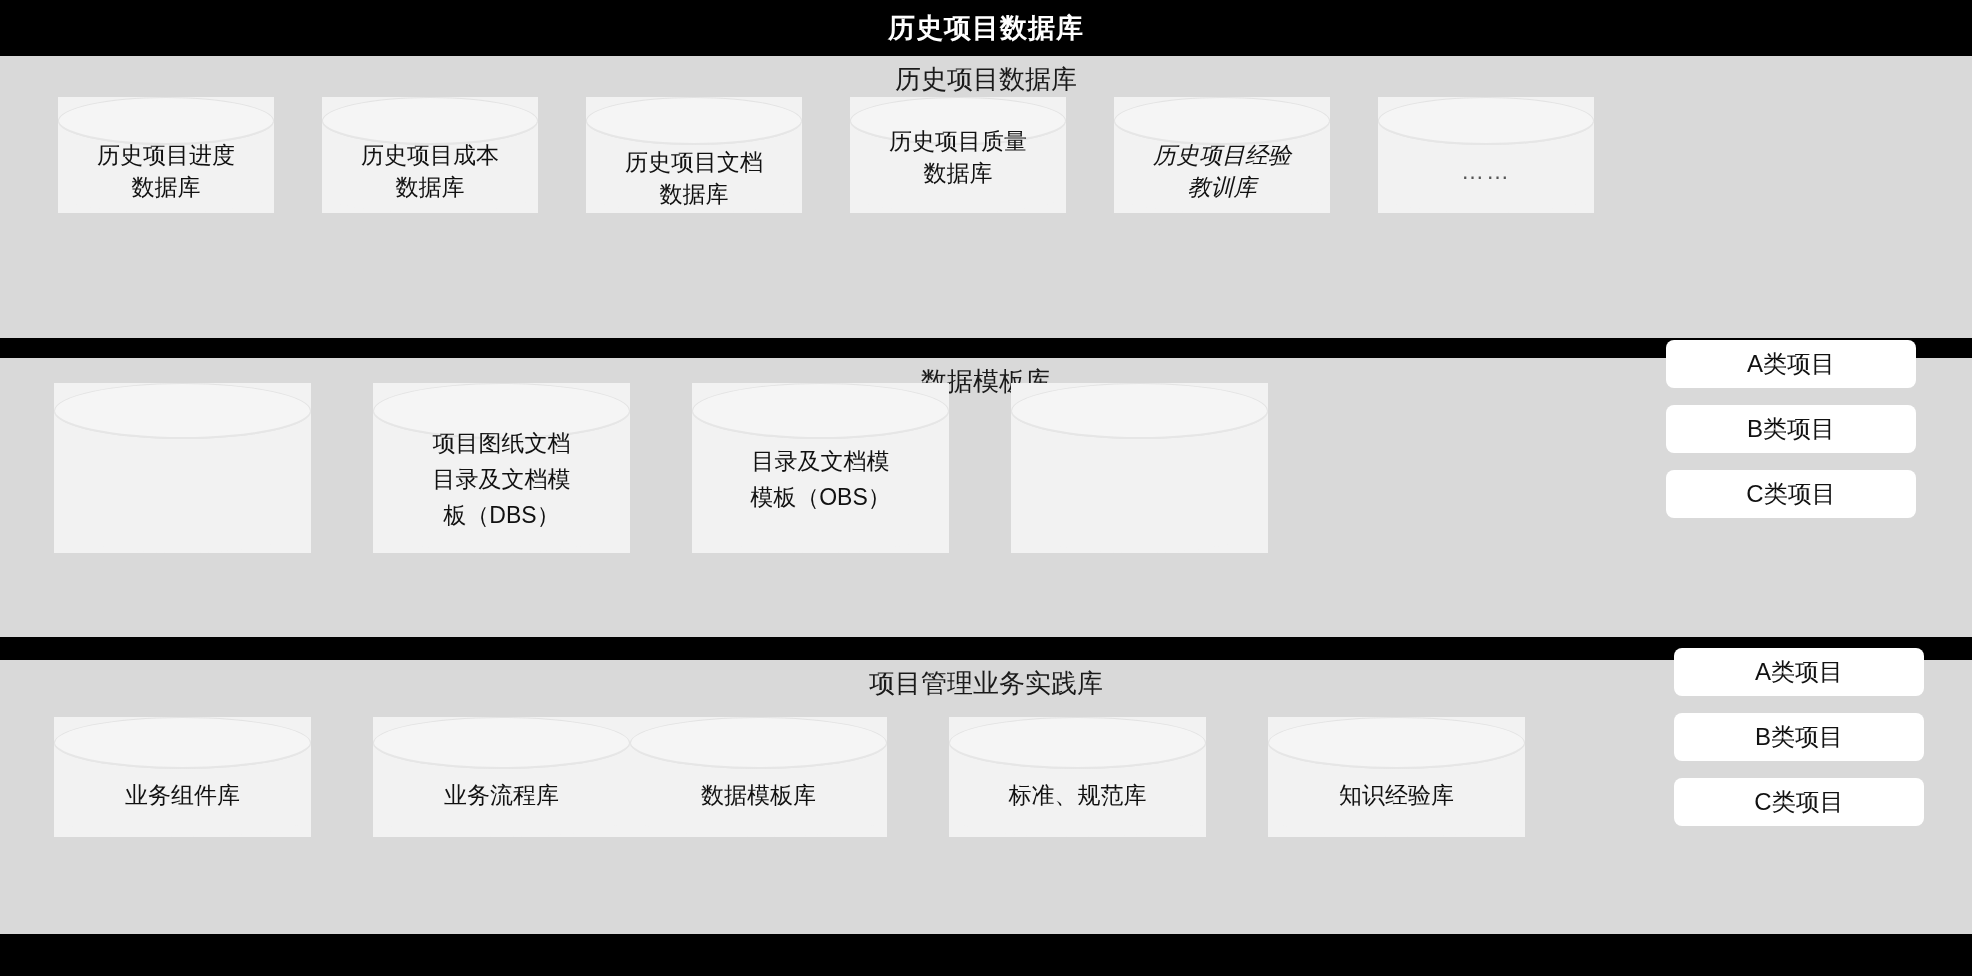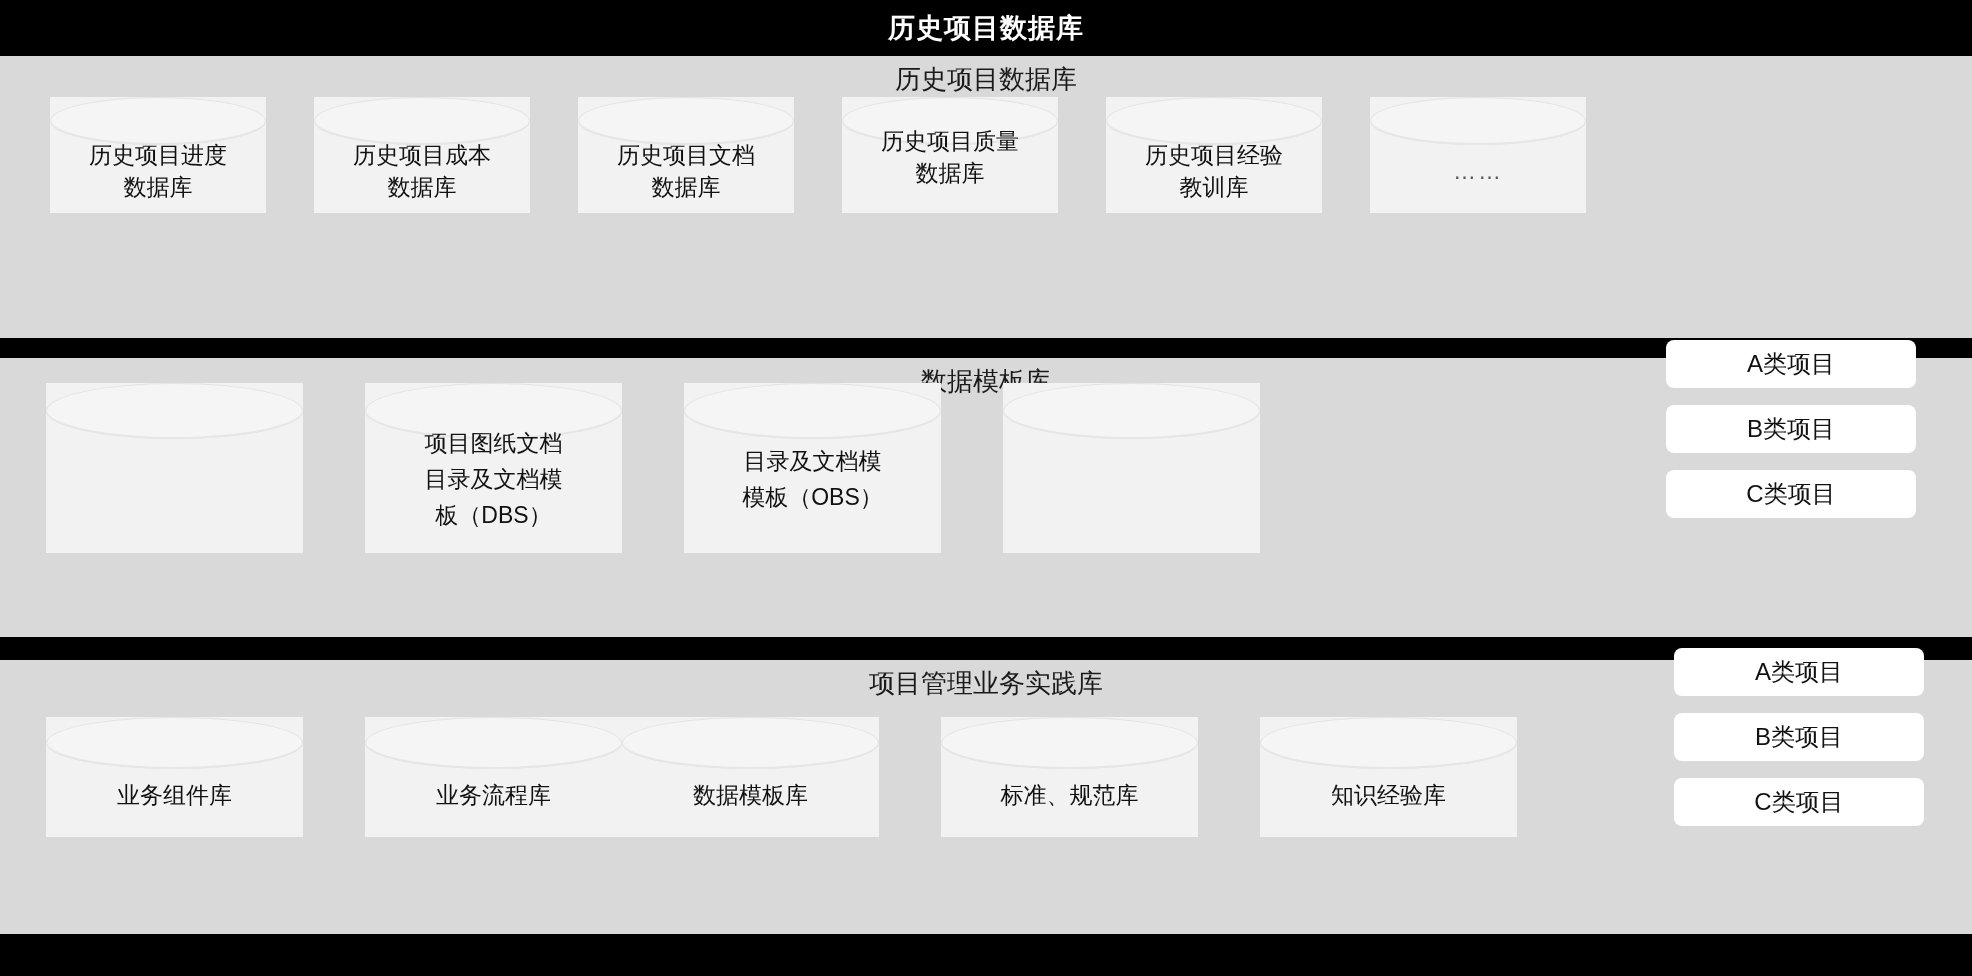--- a/index.html
+++ b/index.html
@@ -35,21 +35,21 @@
     text-align: center;
     color: #1a1a1a; font-size: 26px; line-height: 34px;
     white-space: nowrap;
   }
   #band-1 .band-header { top: 6px; }
   #band-2 .band-header { top: 6px; }
   #band-3 .band-header { top: 6px; }
 
   
   .cyl-row {
-    position: absolute; left: 4px; width: 1628px;
+    position: absolute; left: 12px; width: 1628px;
     display: flex; align-items: center;
   }
   .cyl-row.row-6 { justify-content: space-between; padding: 0 46px; }
   .cyl-row.row-5 { justify-content: flex-start; padding-left: 42px; }
 
   .cylinder {
     position: relative;
     background: #f2f2f2;
     display: flex; align-items: flex-end; justify-content: center;
     text-align: center;
@@ -127,37 +127,37 @@
         <div class="cap"></div>
         <div class="cap-shade"></div>
         <div class="label" style="padding-bottom:10px;">历史项目成本
 数据库</div>
       </div>
 
       <div class="cylinder" style="width:216px;height:116px;font-size:23px;line-height:32px;">
         <div class="body"></div>
         <div class="cap"></div>
         <div class="cap-shade"></div>
-        <div class="label" style="padding-bottom:10px;">历史项目文档
+        <div class="label" style="padding-bottom:3px;">历史项目文档
 数据库</div>
       </div>
 
       <div class="cylinder" style="width:216px;height:116px;font-size:23px;line-height:32px;">
         <div class="body"></div>
         <div class="cap"></div>
         <div class="cap-shade"></div>
         <div class="label" style="padding-bottom:24px;">历史项目质量
 数据库</div>
       </div>
 
       <div class="cylinder" style="width:216px;height:116px;font-size:23px;line-height:32px;">
         <div class="body"></div>
         <div class="cap"></div>
         <div class="cap-shade"></div>
-        <div class="label" style="padding-bottom:10px;">历史项目经验
+        <div class="label" style="padding-bottom:10px;font-style:italic;">历史项目经验
 教训库</div>
       </div>
 
       <div class="cylinder" style="width:216px;height:116px;font-size:23px;line-height:32px;">
         <div class="body"></div>
         <div class="cap"></div>
         <div class="cap-shade"></div>
         <div class="label" style="padding-bottom:26px;color:#555;letter-spacing:2px;">……</div>
       </div>
 

